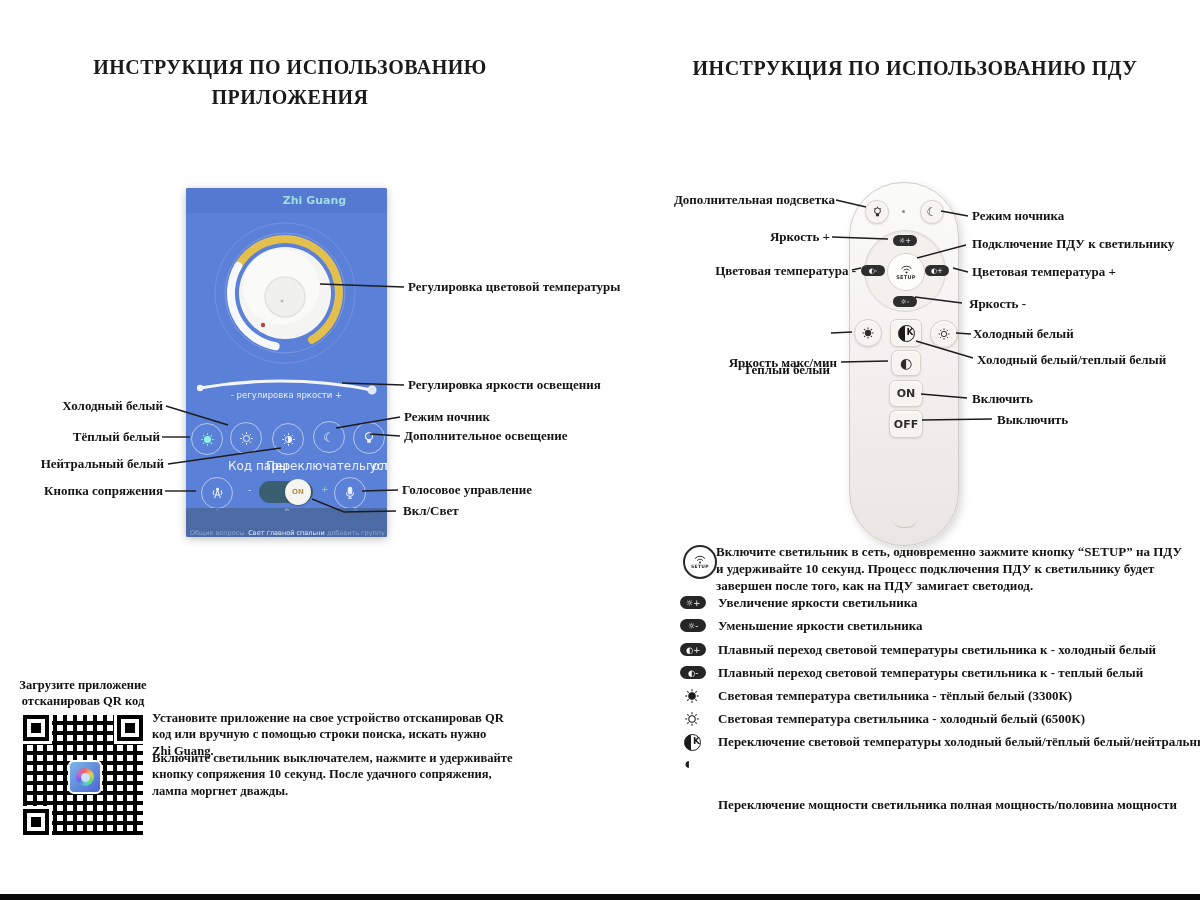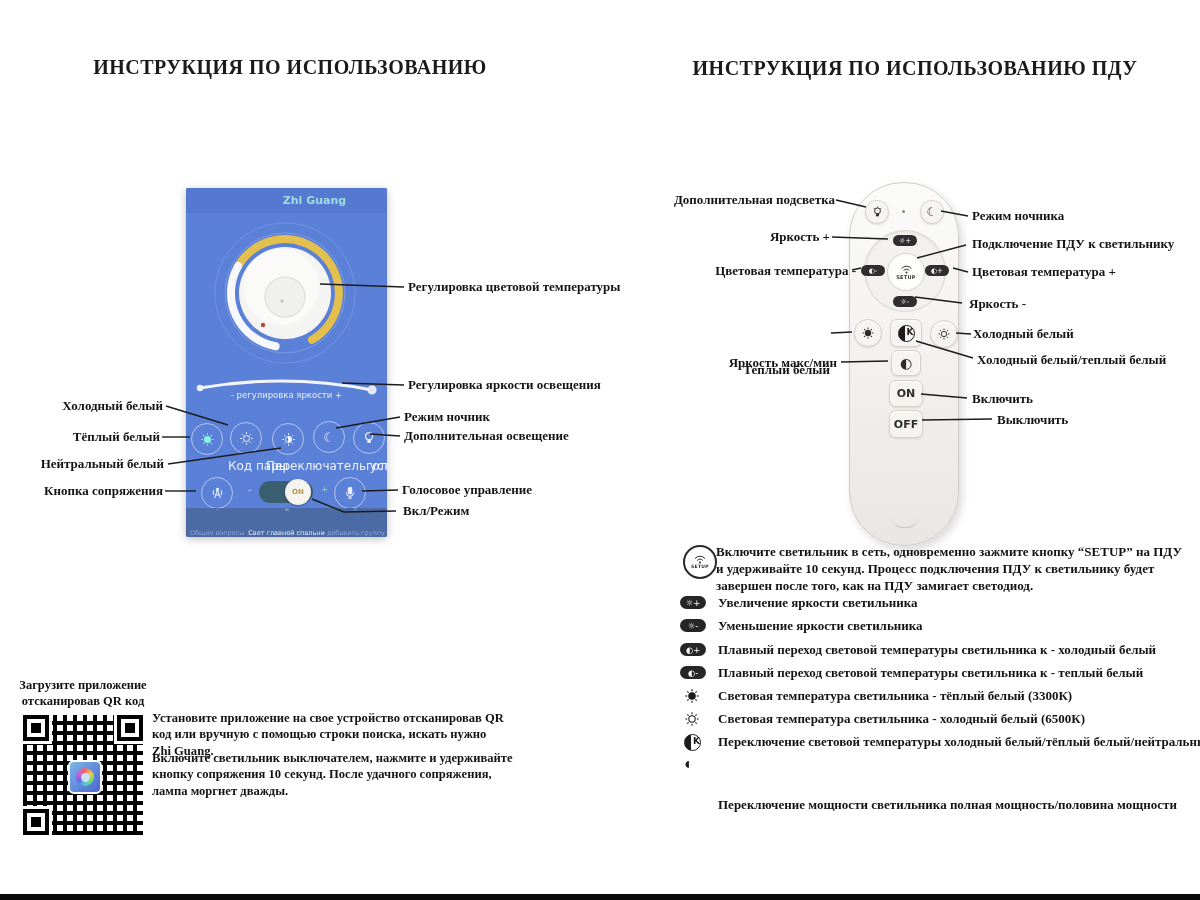--- a/index.html
+++ b/index.html
@@ -82,20 +82,21 @@
   #lines{position:absolute;left:0;top:0;z-index:10;pointer-events:none;}
   svg.icon{display:block;}
 </style>
 </head>
 <body>
 
 <div id="page">
 
   <div class="abs title" style="left:60px;top:52px;width:460px;font-size:20px;line-height:30px;">
     <div>ИНСТРУКЦИЯ ПО ИСПОЛЬЗОВАНИЮ</div>
+    <div>ПРИЛОЖЕНИЯ</div>
   </div>
 
   <div id="app">
     <div id="app-header">
       <span id="app-title">Zhi Guang</span>
       <span id="app-plus">+</span>
     </div>
 
     <svg class="abs" style="left:0;top:25px;" width="201" height="166" viewBox="0 0 201 166">
       <circle cx="99" cy="80" r="60" fill="none" stroke="rgba(255,255,255,.20)" stroke-width="1"></circle>
@@ -225,23 +226,23 @@
           <path d="M6 3.4 V8.6 M3.4 6 H8.6" stroke="#8aa6d8" stroke-width="1.2"></path>
         </svg>
         <span class="nav-label" style="color:#8aa6d8;">добавить группу</span>
       </div>
     </div>
   </div>
 
   <div class="callout" style="left:408px;top:279px;">Регулировка цветовой температуры</div>
   <div class="callout" style="left:408px;top:377px;">Регулировка яркости освещения</div>
   <div class="callout" style="left:404px;top:409px;">Режим ночник</div>
-  <div class="callout" style="left:404px;top:428px;">Дополнительная освещение</div>
+  <div class="callout" style="left:404px;top:428px;">Дополнительное освещение</div>
   <div class="callout" style="left:402px;top:482px;">Голосовое управление</div>
-  <div class="callout" style="left:403px;top:503px;">Вкл/Режим</div>
+  <div class="callout" style="left:403px;top:503px;">Вкл/Свет</div>
 
   <div class="callout r" style="left:40px;top:398px;width:123px;">Холодный белый</div>
   <div class="callout r" style="left:40px;top:429px;width:120px;">Тёплый белый</div>
   <div class="callout r" style="left:40px;top:456px;width:124px;">Нейтральный белый</div>
   <div class="callout r" style="left:40px;top:483px;width:123px;">Кнопка сопряжения</div>
 
   <div class="abs" style="left:12px;top:678px;width:142px;text-align:center;font:bold 12.5px 'Liberation Serif',serif;line-height:1.25;">
     <div>Загрузите приложение</div>
     <div>отсканировав QR код</div>
   </div>

